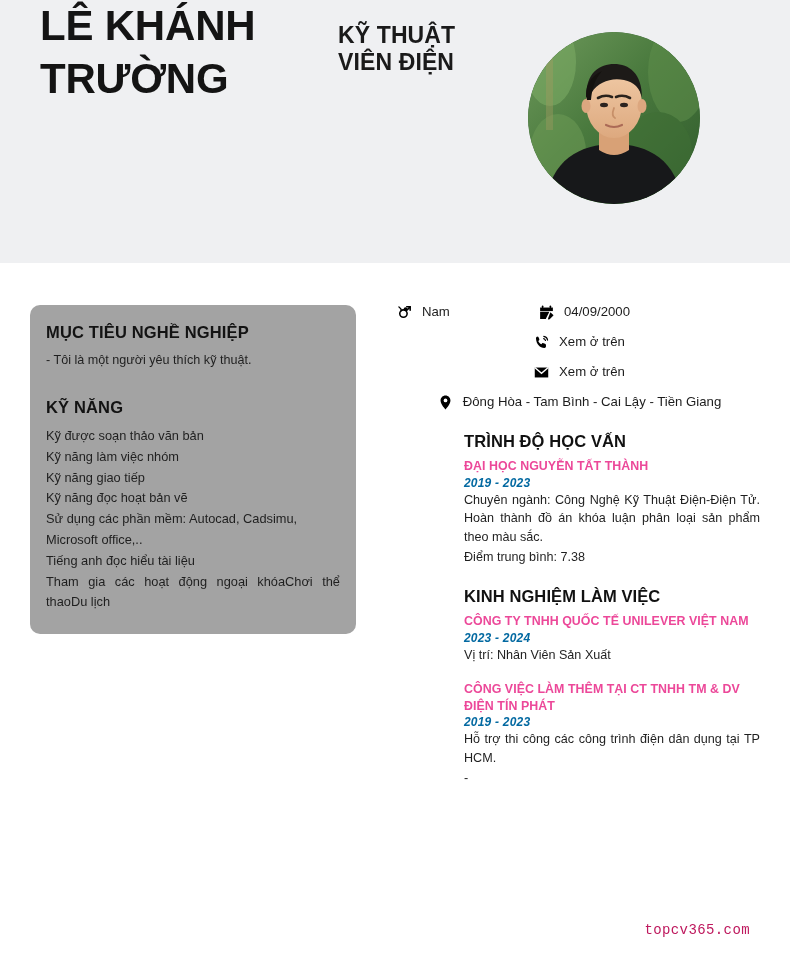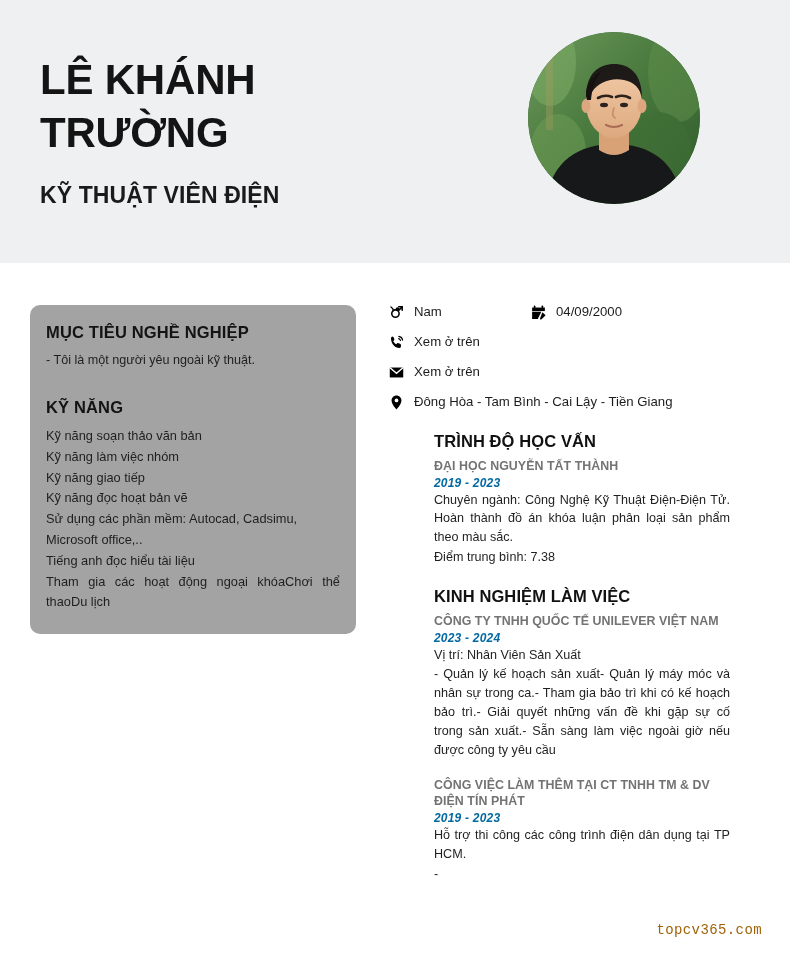--- a/index.html
+++ b/index.html
@@ -25,21 +25,21 @@
     left: 0; top: 0;
     width: 790px;
     height: 263px;
     background: #eff0f2;
   }
   .header-inner {
     position: absolute;
     left: 40px; top: 0;
     width: 470px; height: 263px;
     display: flex;
-    flex-direction: column;
+    flex-direction: row;
     justify-content: center;
   }
   .name {
     font-size: 42px;
     font-weight: 700;
     line-height: 1.26;
     letter-spacing: -0.2px;
     color: #141414;
     max-width: 330px;
   }
@@ -93,64 +93,64 @@
     font-size: 12.8px;
     line-height: 1.58;
     color: #1f1f1f;
     text-align: justify;
     text-justify: inter-word;
   }
 
   
   .right-col {
     position: absolute;
-    left: 388px; top: 302px;
+    left: 396px; top: 302px;
     width: 366px;
   }
   .contact-grid {
     display: grid;
     grid-template-columns: 142px 1fr;
     row-gap: 10px;
     margin-bottom: 8px;
   }
   .contact-item {
     display: flex;
     align-items: center;
     gap: 9px;
     font-size: 13.2px;
     color: #1c1c1c;
     line-height: 1.2;
     min-height: 20px;
   }
-  .contact-item.full { grid-column: 1 / span 2; }
+  .contact-item.full { grid-column: 1 / span 2; justify-content: center; }
   .ico {
     flex: 0 0 auto;
     width: 17px; height: 17px;
     display: inline-flex;
     align-items: center;
     justify-content: center;
     color: #000;
   }
   .ico svg { display: block; }
 
-  .sec-block { margin-left: 46px; width: 296px; }
+  .sec-block { margin-left: 68px; width: 296px; }
   .sec-h {
     font-size: 16.5px;
     font-weight: 700;
     letter-spacing: 0.1px;
     color: #111;
     margin-top: 20px;
     margin-bottom: 7px;
   }
   .ent-title {
     font-size: 12.4px;
     font-weight: 700;
     letter-spacing: 0.05px;
     line-height: 1.33;
-    color: #737373;
+    color: #ec4899;
   }
   .ent-date {
     font-size: 12px;
     font-style: italic;
     font-weight: 700;
     color: #0369a1;
     margin-top: 1px;
     letter-spacing: 0.2px;
   }
   .ent-body {
@@ -158,25 +158,25 @@
     line-height: 1.5;
     color: #1f1f1f;
     margin-top: 1px;
   }
   .ent-body.just { text-align: justify; text-justify: inter-word; }
   .ent-gap { margin-top: 17px; }
 
   
   .watermark {
     position: absolute;
-    right: 28px; bottom: 20px;
+    right: 40px; bottom: 20px;
     font-family: "Liberation Mono", "DejaVu Sans Mono", monospace;
     font-size: 14px;
     letter-spacing: 0.4px;
-    color: #a16207;
+    color: #be185d;
   }
 </style>
 </head>
 <body>
 
 <div class="page">
 
   <div class="header">
     <div class="header-inner">
       <div class="name">LÊ KHÁNH TRƯỜNG</div>
@@ -231,25 +231,25 @@
           <path d="M86 76 q-3 8 1 10" stroke="#c79069" stroke-width="1.8" fill="none" stroke-linecap="round"></path>
 
           <path d="M78 93 q8 4 16 0" stroke="#ab6a56" stroke-width="2.2" fill="none" stroke-linecap="round"></path>
         </g>
       </svg>
     </div>
   </div>
 
   <div class="side-card">
     <div class="side-h">MỤC TIÊU NGHỀ NGHIỆP</div>
-    <div class="side-p">- Tôi là một người yêu ngoài kỹ thuật.</div>
+    <div class="side-p">- Tôi là một người yêu thích kỹ thuật.</div>
 
     <div class="side-h gap">KỸ NĂNG</div>
     <ul class="skill-list">
-      <li>Kỹ năng soạn thảo văn bản</li>
+      <li>Kỹ được soạn thảo văn bản</li>
       <li>Kỹ năng làm việc nhóm</li>
       <li>Kỹ năng giao tiếp</li>
       <li>Kỹ năng đọc hoạt bản vẽ</li>
       <li>Sử dụng các phần mềm: Autocad, Cadsimu, Microsoft office,..</li>
       <li>Tiếng anh đọc hiểu tài liệu</li>
     </ul>
 
     <div class="hobby">Tham gia các hoạt động ngoại khóaChơi thể thaoDu lịch</div>
   </div>
 
@@ -325,21 +325,20 @@
       </div>
     </div>
 
     <div class="sec-block">
       <div class="sec-h">KINH NGHIỆM LÀM VIỆC</div>
 
       <div>
         <div class="ent-title">CÔNG TY TNHH QUỐC TẾ UNILEVER VIỆT NAM</div>
         <div class="ent-date">2023 - 2024</div>
         <div class="ent-body">Vị trí: Nhân Viên Sản Xuất</div>
-        <div class="ent-body just">- Quản lý kế hoạch sản xuất- Quản lý máy móc và nhân sự trong ca.- Tham gia bảo trì khi có kế hoạch bảo trì.- Giải quyết những vấn đề khi gặp sự cố trong sản xuất.- Sẵn sàng làm việc ngoài giờ nếu được công ty yêu cầu</div>
       </div>
 
       <div class="ent-gap">
         <div class="ent-title">CÔNG VIỆC LÀM THÊM TẠI CT TNHH TM &amp; DV ĐIỆN TÍN PHÁT</div>
         <div class="ent-date">2019 - 2023</div>
         <div class="ent-body just">Hỗ trợ thi công các công trình điện dân dụng tại TP HCM.</div>
         <div class="ent-body">-</div>
       </div>
     </div>
 

